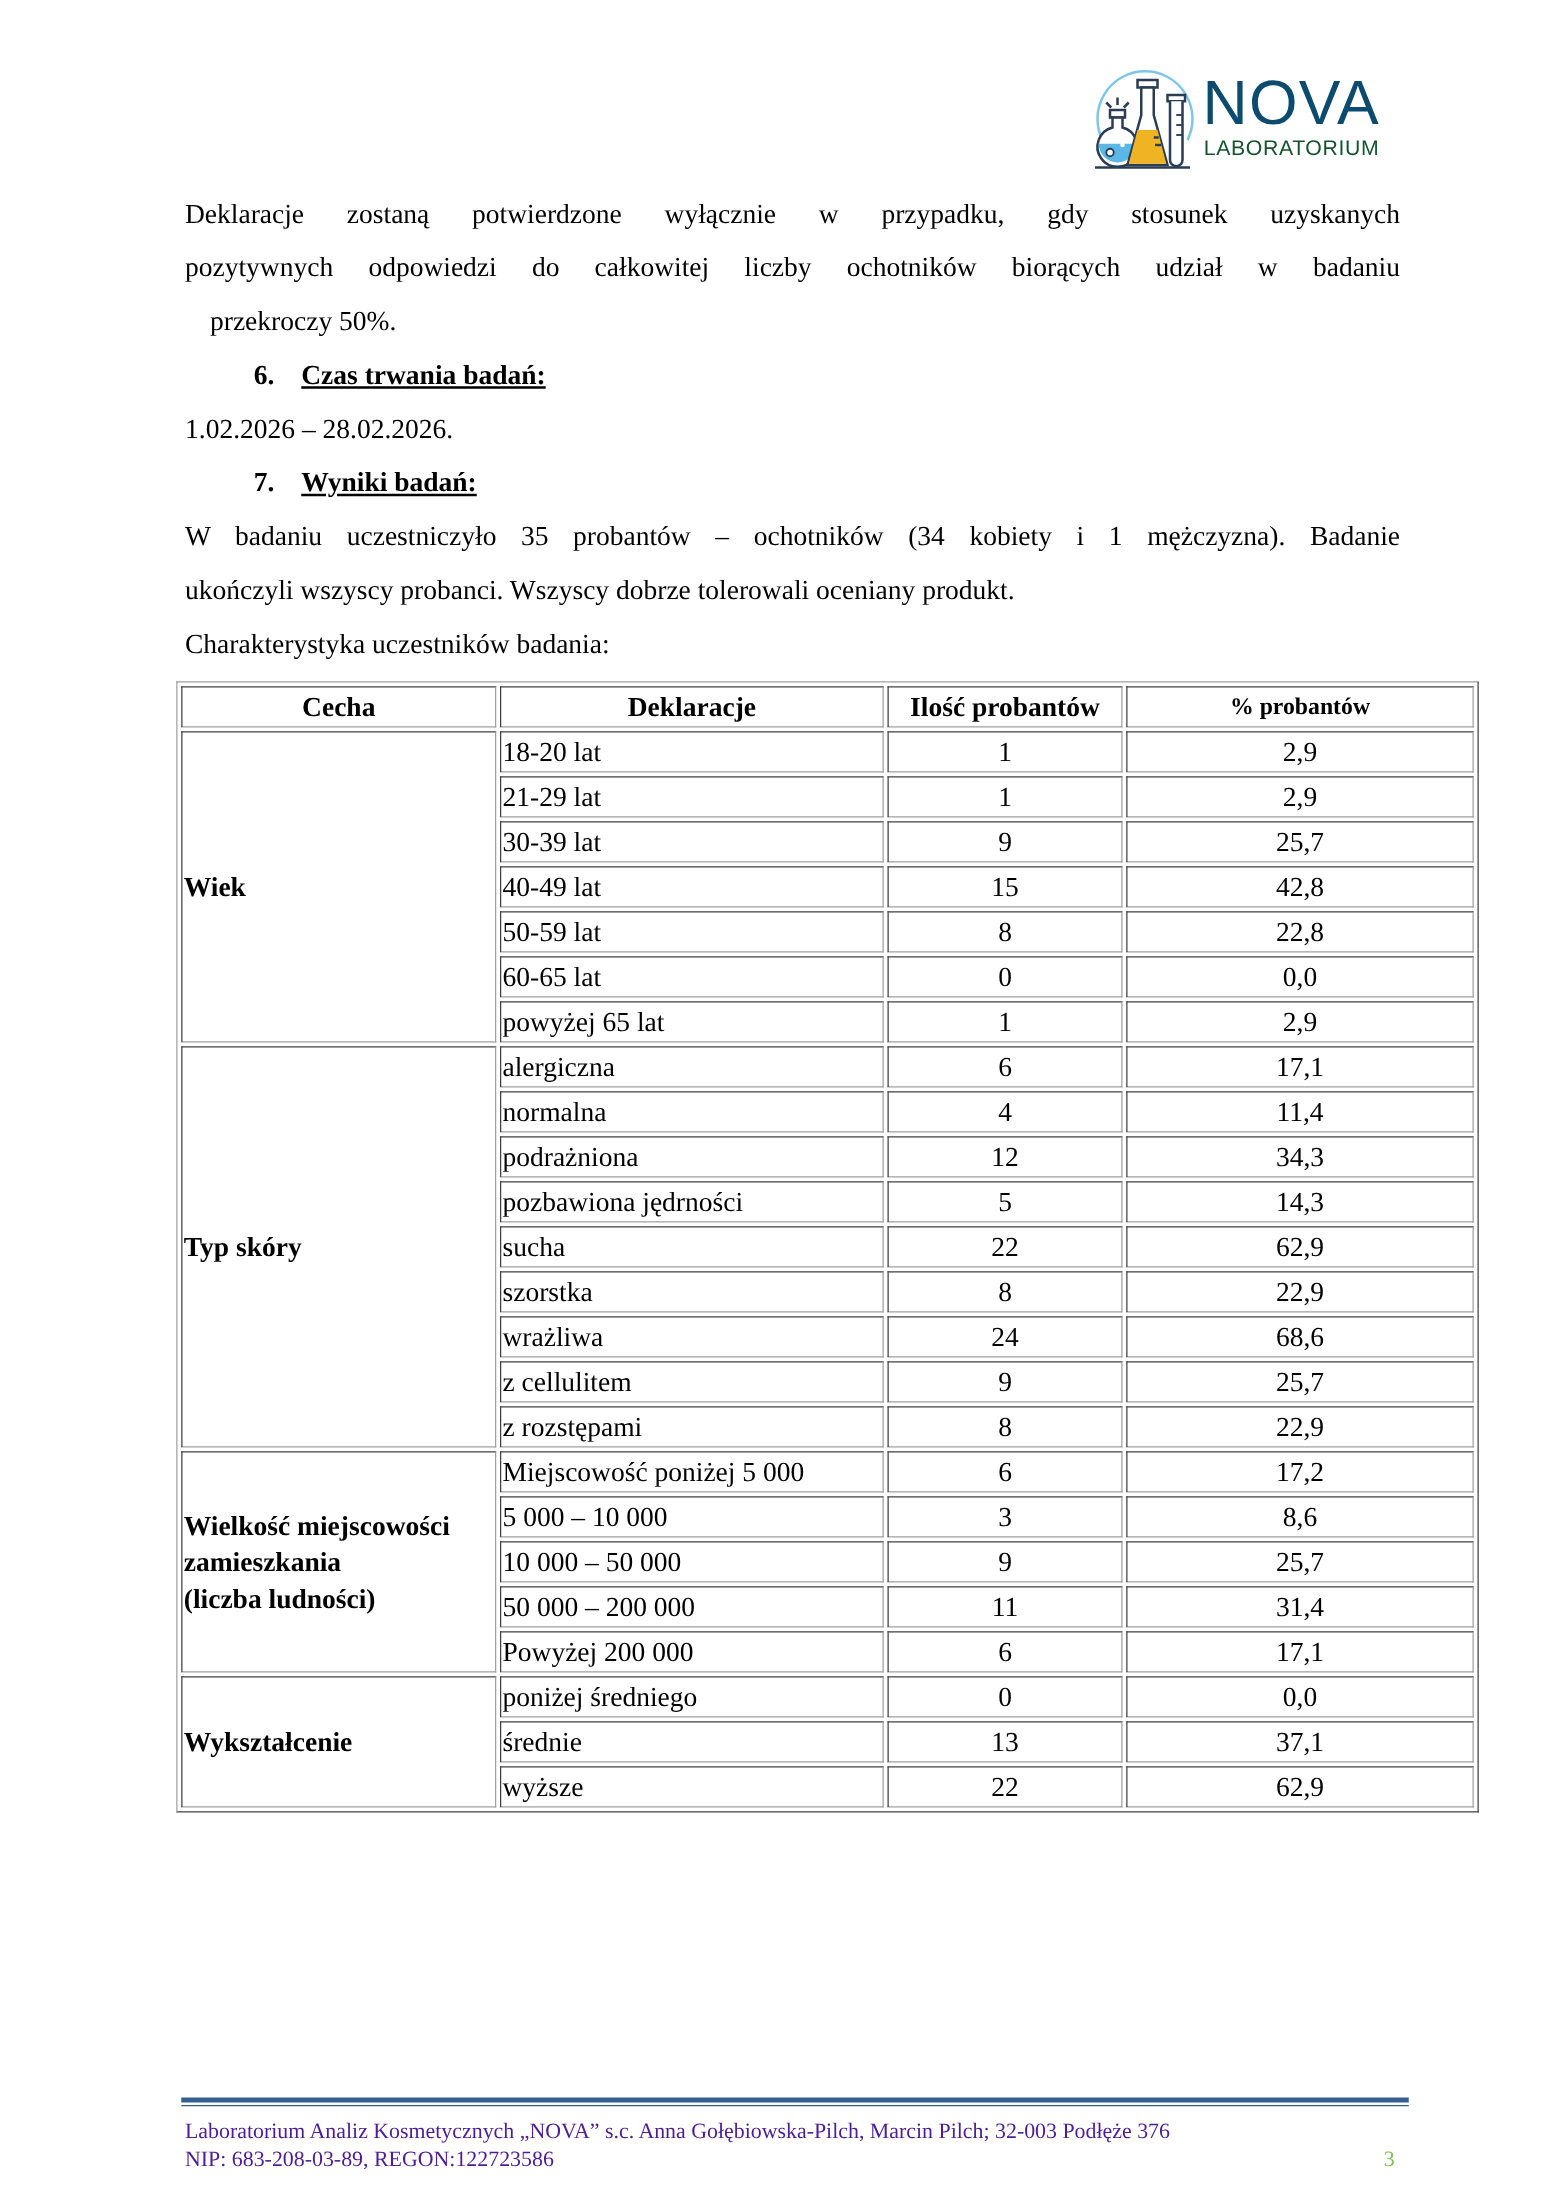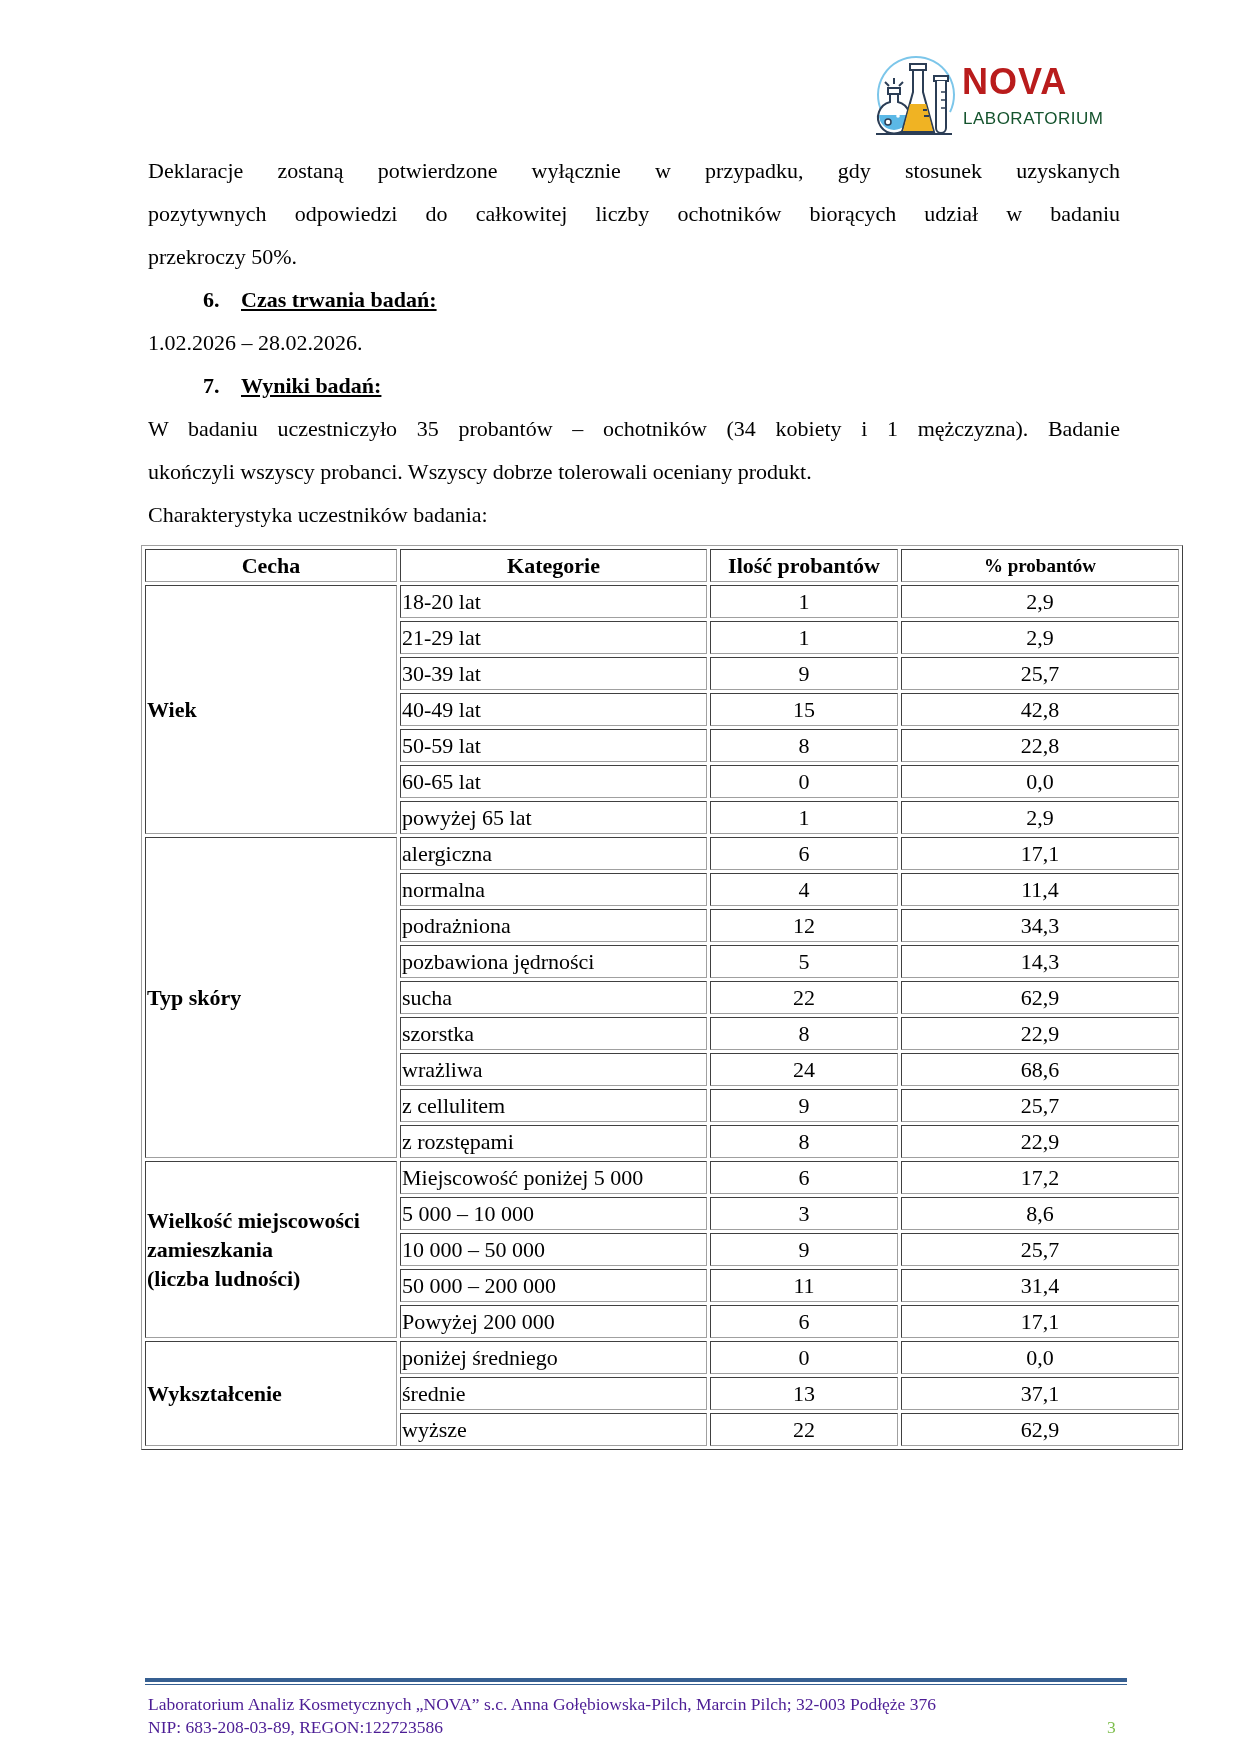--- a/index.html
+++ b/index.html
@@ -6,21 +6,21 @@
   body {
     width: 1241px; height: 1755px; position: relative; overflow: hidden;
     font-family: "Liberation Serif", "DejaVu Serif", serif;
     color: #000;
   }
   .logo { position: absolute; left: 872px; top: 52px; width: 250px; height: 88px; }
   .logo svg { position: absolute; left: 0; top: 0; }
   .logo-nova {
     position: absolute; left: 90px; top: 4px;
     font-family: "Liberation Sans", "DejaVu Sans", sans-serif;
-    font-weight: bold; font-size: 36px; letter-spacing: 1px; line-height: 52px; color: #b91c1c;
+    font-weight: normal; font-size: 50px; letter-spacing: 1px; line-height: 52px; color: #0c4a6e;
   }
   .logo-lab {
     position: absolute; left: 91px; top: 56px;
     font-family: "Liberation Sans", "DejaVu Sans", sans-serif;
     font-size: 17px; letter-spacing: 0.5px; line-height: 22px; color: #14532d;
   }
   .body-text {
     position: absolute; left: 148px; width: 972px;
     font-size: 22px; line-height: 43px;
   }
@@ -80,21 +80,21 @@
     <line x1="69" y1="56" x2="74" y2="56" stroke="#2b3d55" stroke-width="1.5"></line>
     <line x1="4" y1="82" x2="80" y2="82" stroke="#2b3d55" stroke-width="2"></line>
   </svg>
   <div class="logo-nova">NOVA</div>
   <div class="logo-lab">LABORATORIUM</div>
 </div>
 
 <div>
   <div class="body-text justify" style="top:149px;">Deklaracje zostaną potwierdzone wyłącznie w przypadku, gdy stosunek uzyskanych</div>
   <div class="body-text justify" style="top:192px;">pozytywnych odpowiedzi do całkowitej liczby ochotników biorących udział w badaniu</div>
-  <div class="line" style="top:235px;">przekroczy 50%.</div>
+  <div class="line" style="top:235px;margin-left:20px;">przekroczy 50%.</div>
 </div>
 
 <div class="heading" style="top:278px;">
   <span class="num">6.</span><span class="ttl">Czas trwania badań:</span>
 </div>
 <div class="line" style="top:321px;">1.02.2026 – 28.02.2026.</div>
 
 <div class="heading" style="top:364px;">
   <span class="num">7.</span><span class="ttl">Wyniki badań:</span>
 </div>
@@ -105,21 +105,21 @@
 <table class="data">
   <colgroup>
     <col style="width:252px">
       <col style="width:307px">
       <col style="width:188px">
       <col>
   </colgroup>
   <thead>
     <tr>
       <th>Cecha</th>
-      <th>Kategorie</th>
+      <th>Deklaracje</th>
       <th>Ilość probantów</th>
       <th class="small">% probantów</th>
     </tr>
   </thead>
   <tbody id="tbody">
       <tr>
         <td class="cecha" rowspan="7">Wiek</td>
         <td>18-20 lat</td>
         <td class="num">1</td>
         <td class="num">2,9</td>

